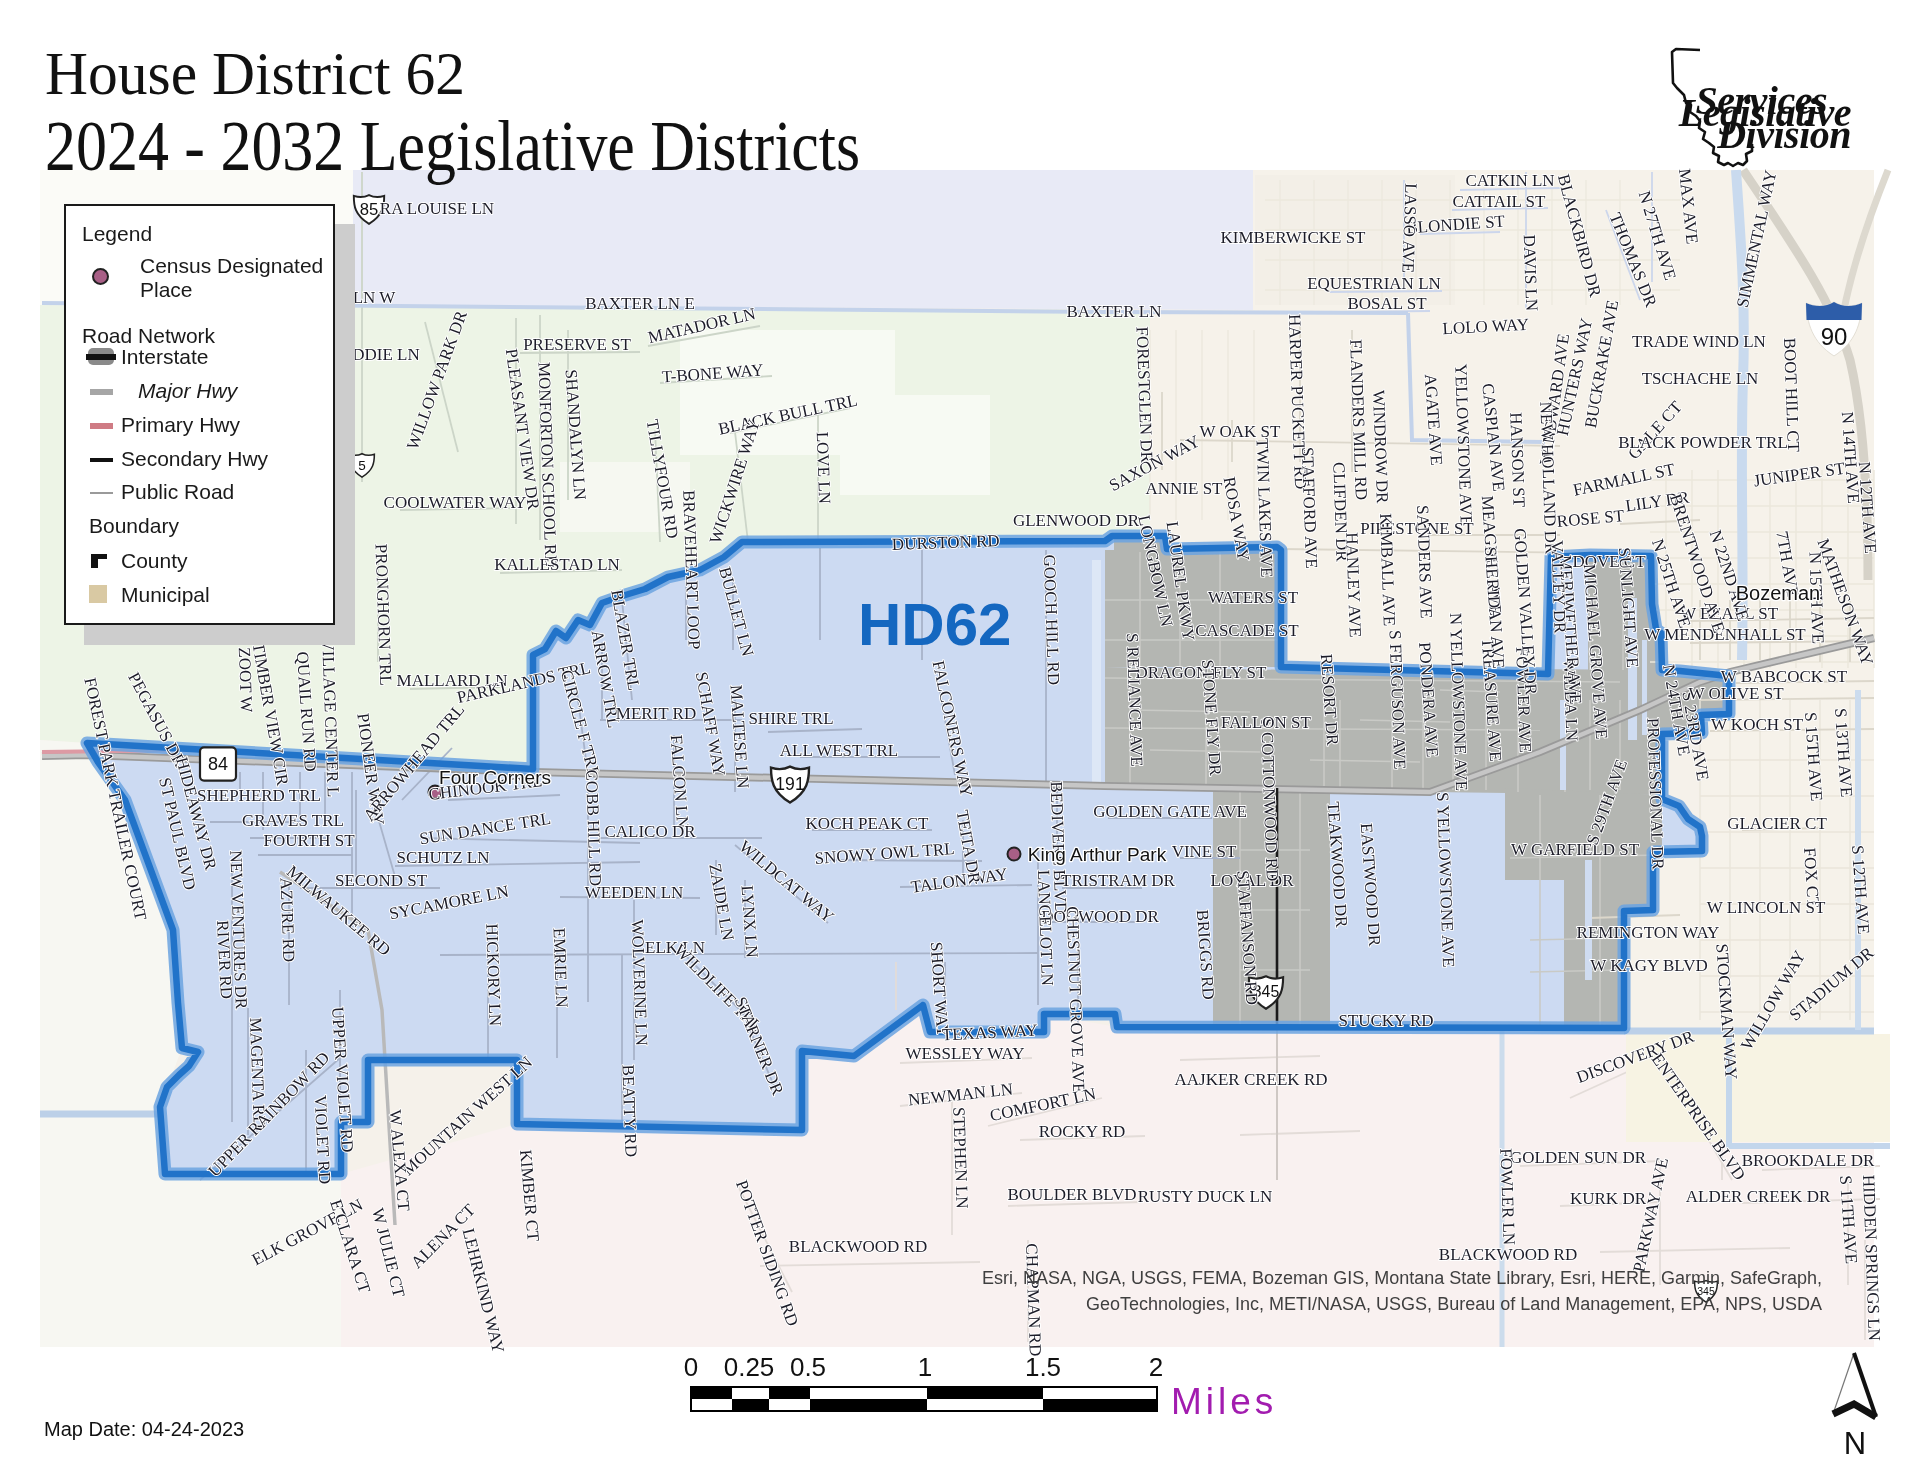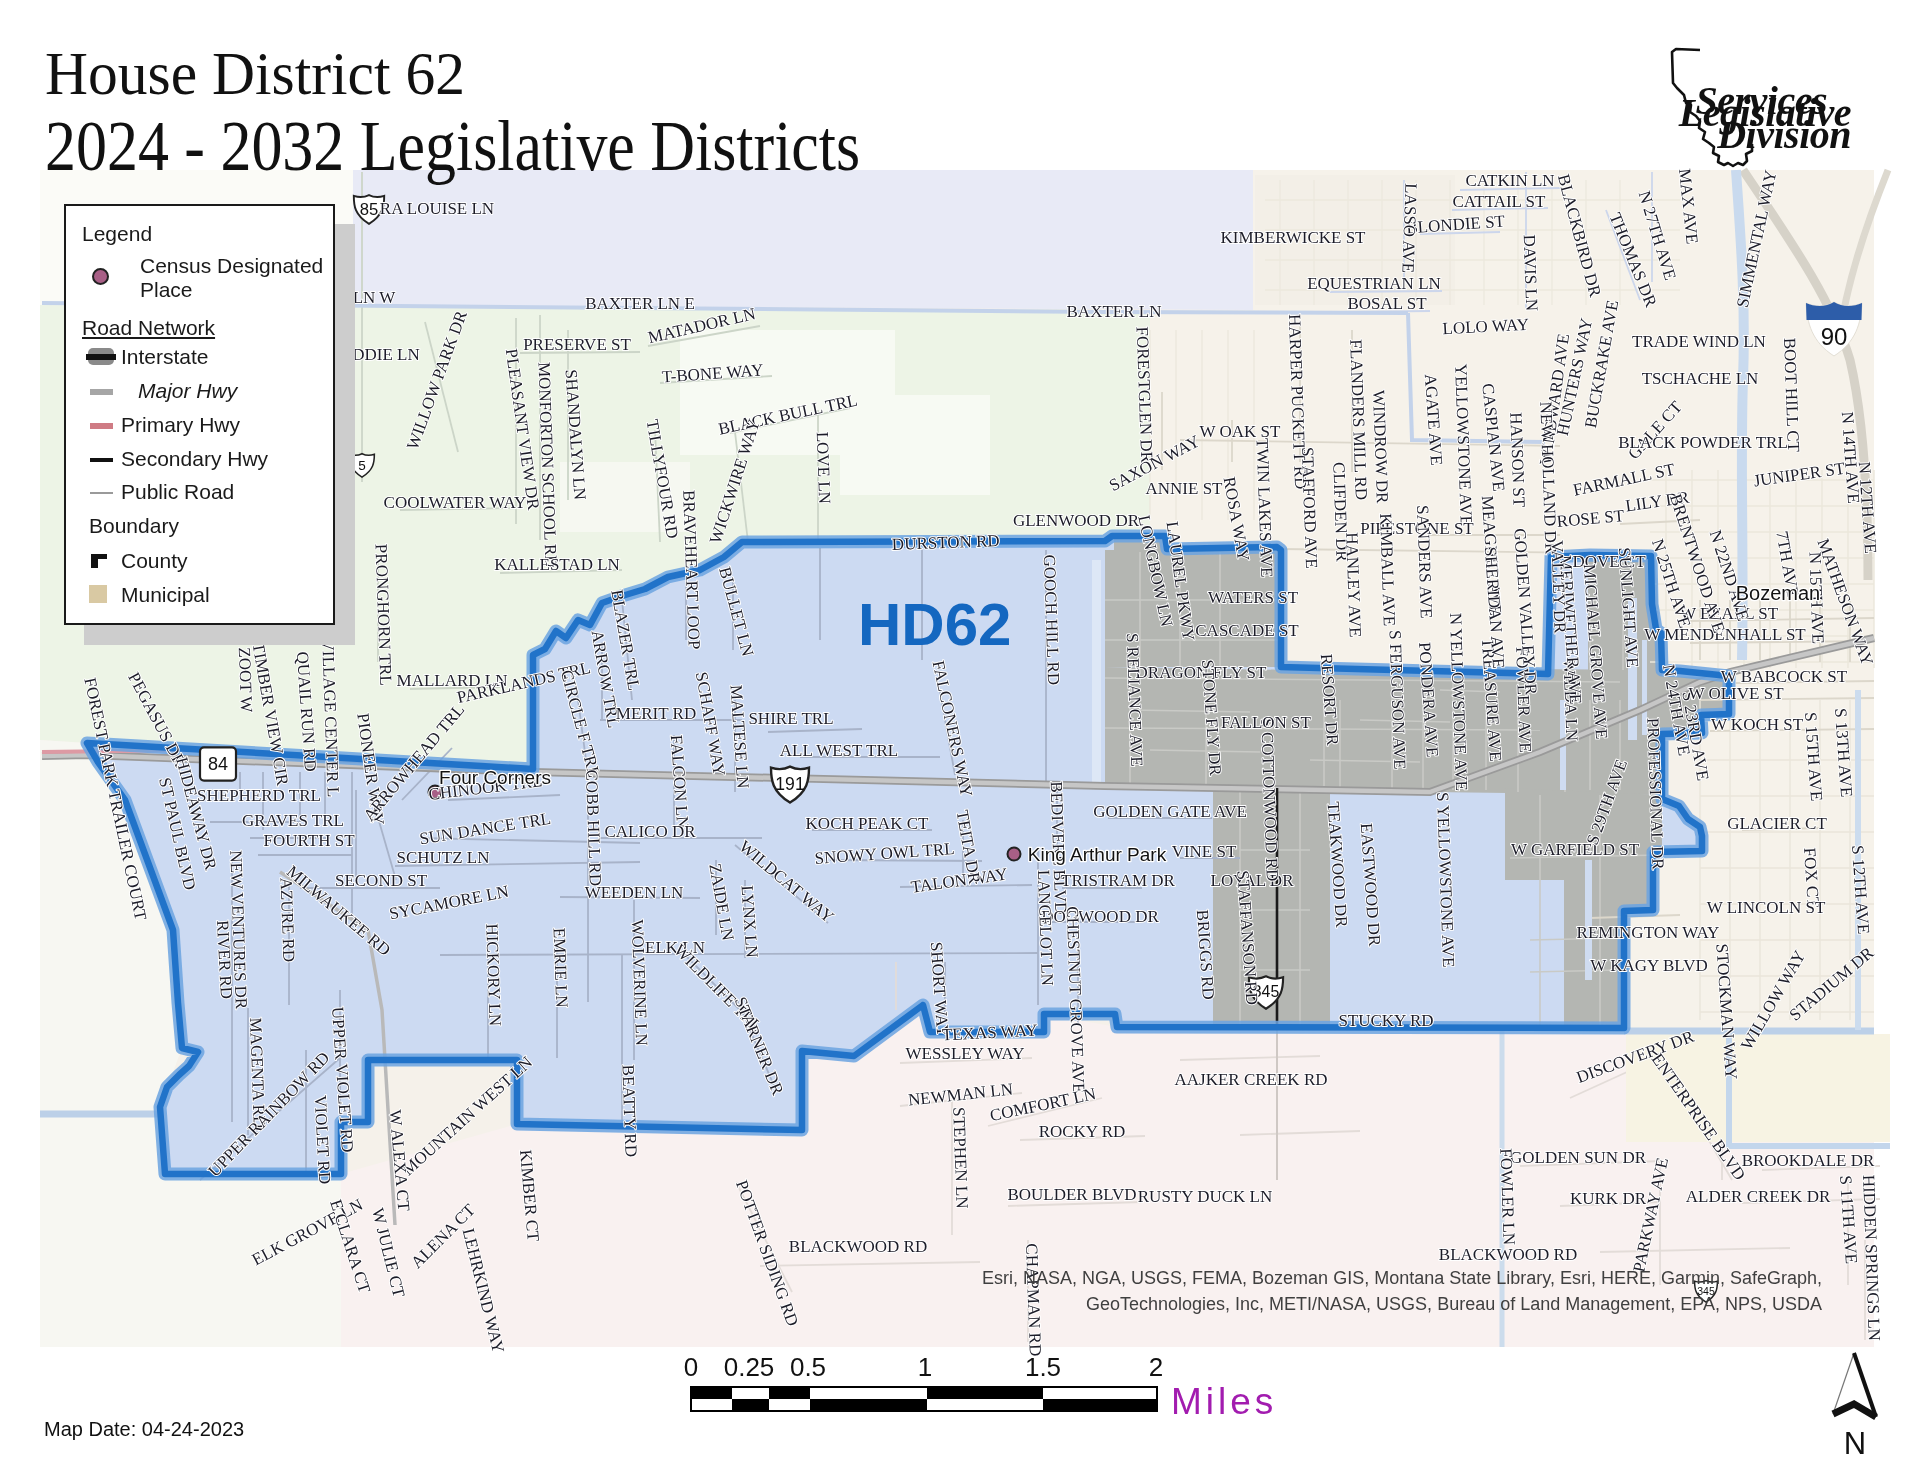--- a/index.html
+++ b/index.html
@@ -567,21 +567,21 @@
 <div class="abs" style="left:45px;top:110px;font-family:'Liberation Serif',serif;font-size:72px;line-height:72px;color:#111;white-space:nowrap;transform:scaleX(0.86);transform-origin:0 0;">2024 - 2032 Legislative Districts</div>
 
 <div class="abs" style="left:84px;top:224px;width:271px;height:421px;background:#cdcdcd;"></div>
 
 <div class="abs" style="left:64px;top:204px;width:267px;height:417px;background:#fff;border:2px solid #1a1a1a;"></div>
 
 <div class="abs" style="left:64px;top:204px;width:267px;height:417px;font-size:21px;color:#1a1a1a;">
   <div class="abs" style="left:18px;top:18px;">Legend</div>
   <span class="abs" style="left:28px;top:64px;width:13px;height:13px;border-radius:50%;background:#a85f86;border:2px solid #222;"></span>
   <div class="abs" style="left:57px;top:50px;line-height:24px;margin-left:19px;">Census Designated<br>Place</div>
-  <div class="abs" style="left:18px;top:112px;text-decoration:underline;">Road Network</div>
+  <div class="abs" style="left:18px;top:120px;">Road Network</div>
   <span class="abs" style="left:24px;top:144px;width:26px;height:17px;background:#8a8a8a;border-radius:5px;"></span>
       <span class="abs" style="left:22px;top:150px;width:30px;height:6px;background:#111;"></span>
   <div class="abs" style="left:57px;top:141px;">Interstate</div>
   <span class="abs" style="left:26px;top:185px;width:23px;height:6px;background:#a6a6a6;"></span>
   <div class="abs" style="left:74px;top:175px;font-style:italic;">Major Hwy</div>
   <span class="abs" style="left:26px;top:219px;width:23px;height:6px;background:#cf7b84;"></span>
   <div class="abs" style="left:57px;top:209px;">Primary Hwy</div>
   <span class="abs" style="left:26px;top:254px;width:23px;height:3.5px;background:#111;"></span>
   <div class="abs" style="left:57px;top:243px;">Secondary Hwy</div>
   <span class="abs" style="left:26px;top:288px;width:23px;height:2px;background:#9a9a9a;"></span>

